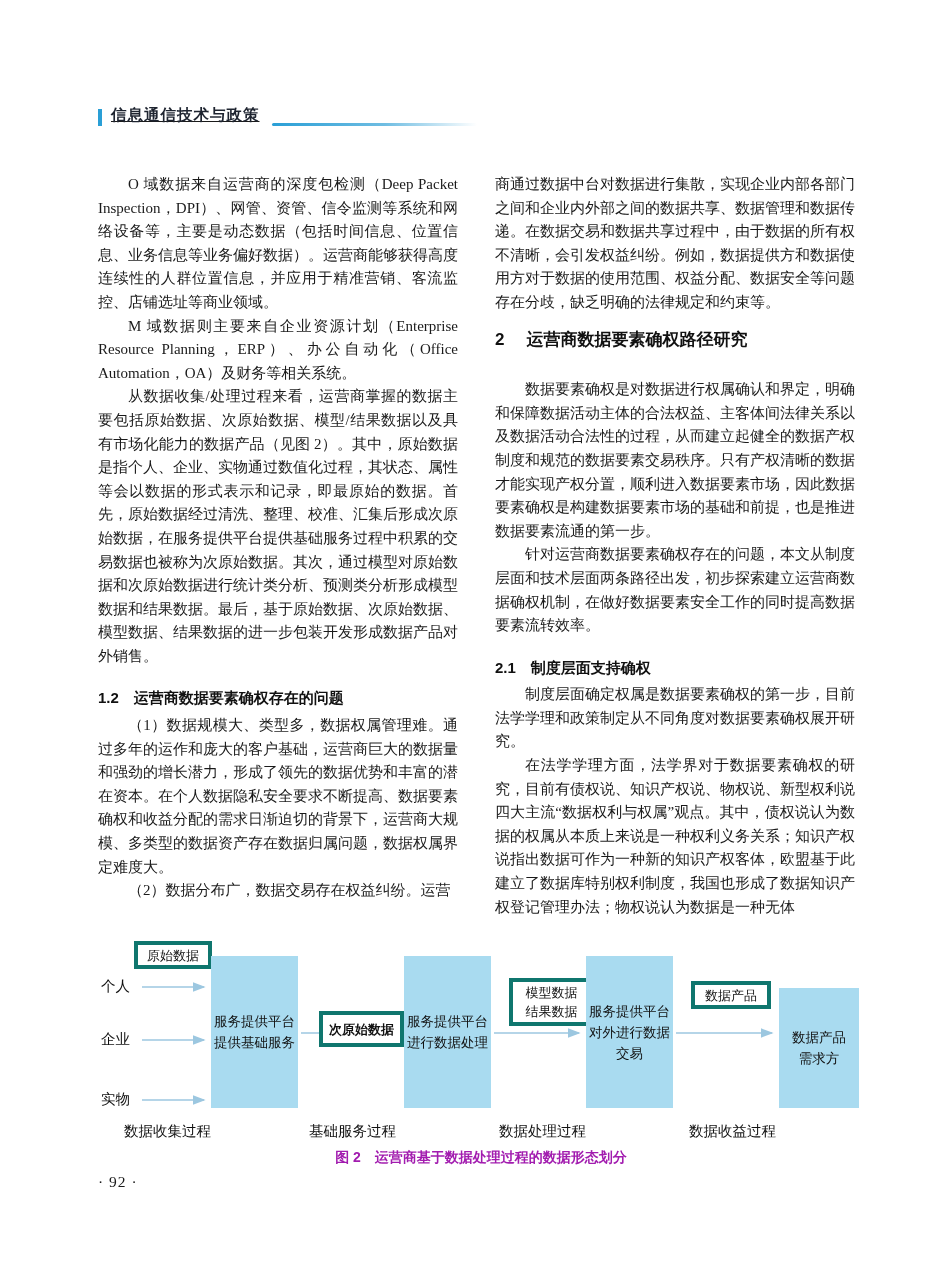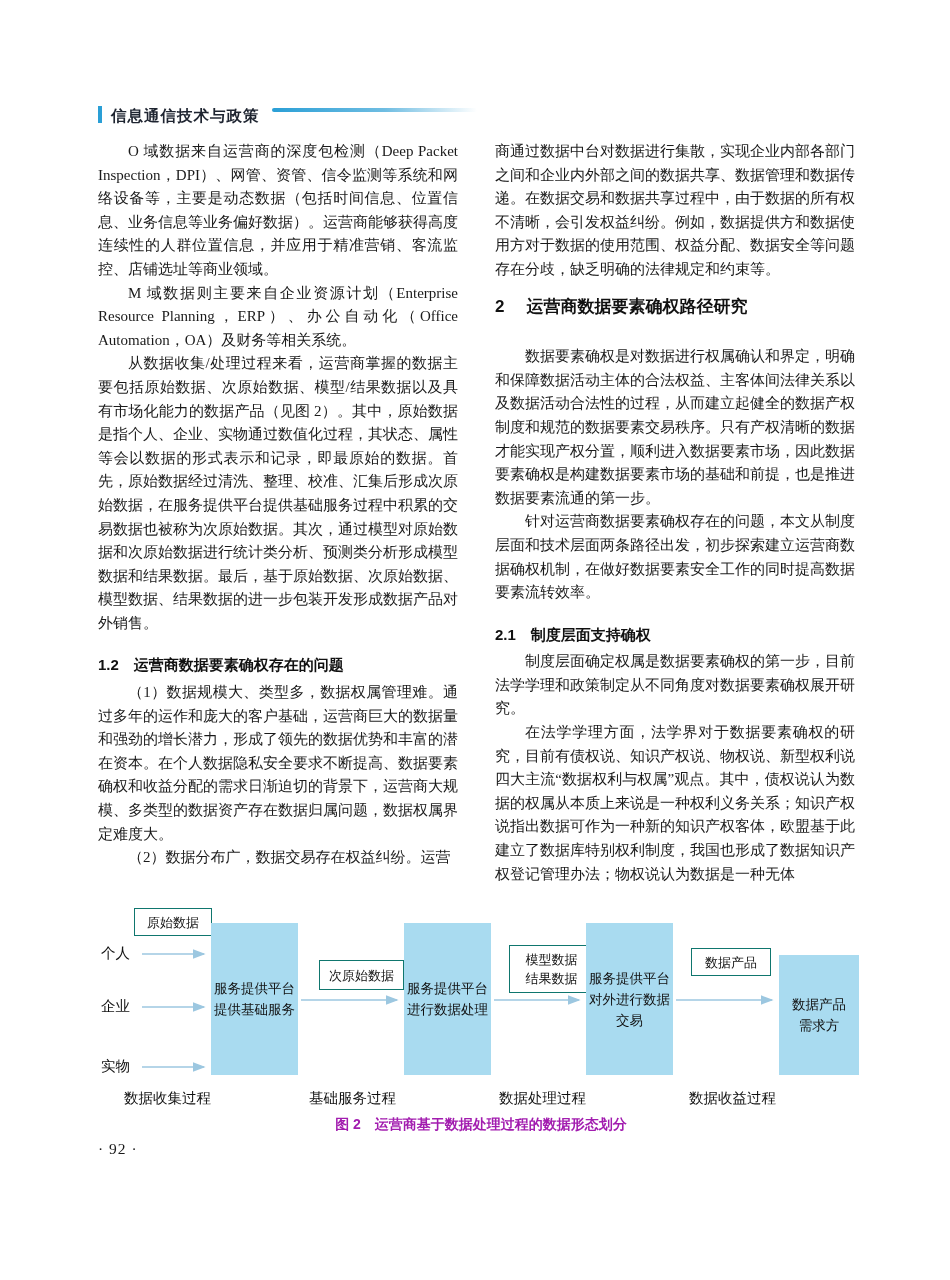--- a/index.html
+++ b/index.html
@@ -7,21 +7,21 @@
   .page {
     position:relative;
     width:950px; height:1280px;
     background:#ffffff;
     padding:106px 95px 0 98px;
     font-family:"Liberation Serif","DejaVu Serif",serif;
     color:#1a1a1a;
     overflow:hidden;
   }
   
-  .hdr { display:flex; align-items:flex-start; height:20px; margin-bottom:14px; }
+  .hdr { display:flex; align-items:flex-end; height:20px; margin-bottom:47px;text-decoration:underline; }
   .hdr-bar { width:4px; height:17px; background:#2a9fd6; margin-right:9px; flex:0 0 auto; }
   .hdr-title {
     font-family:"Liberation Sans","DejaVu Sans",sans-serif;
     font-weight:bold; font-size:15.5px; color:#1e2430; letter-spacing:1px;
   }
   .hdr-rule {
     width:205px; height:3.5px; margin-left:12px; margin-top:2px; border-radius:2px;
     background:linear-gradient(to right,#2a9fd6 0%,#6fbde2 55%,rgba(191,227,244,0) 100%);
   }
   
@@ -41,21 +41,21 @@
   
   .fig { position:relative; width:770px; height:240px; margin:14px 0 0 -2px; }
   .fig .arrows { position:absolute; left:0; top:0; }
   .fig .bbox {
     position:absolute; background:#a9dbf0;
     display:flex; align-items:center; justify-content:center;
     text-align:center; white-space:pre-line;
     font-size:13.5px; line-height:21px; color:#111;
   }
   .fig .gbox {
-    position:absolute; background:#ffffff; border:1px solid #0f766e;
+    position:absolute; background:#ffffff; border:4px solid #0f766e;
     display:flex; align-items:center; justify-content:center;
     text-align:center; white-space:pre-line;
     font-size:13px; line-height:19px; color:#111;
   }
   .fig .inlbl { position:absolute; font-size:14.5px; color:#111; }
   .fig .plbl { position:absolute; top:189px; font-size:14.5px; color:#111; }
   .figcap {
     position:absolute; top:216px; left:0; width:100%; text-align:center;
     font-family:"Liberation Sans","DejaVu Sans",sans-serif;
     font-weight:bold; font-size:14px; color:#a21caf;
@@ -120,21 +120,21 @@
 
     <div class="gbox" style="left:38px; top:8px; width:78px; height:28px;">原始数据</div>
 
     <div class="inlbl" style="left:5px; top:44px;">个人</div>
     <div class="inlbl" style="left:5px; top:97px;text-align:center;">企业</div>
     <div class="inlbl" style="left:5px; top:157px;">实物</div>
 
     <div class="bbox" style="left:115px; top:23px; width:87px; height:152px;">服务提供平台
 提供基础服务</div>
 
-    <div class="gbox" style="left:223px; top:60px; width:85px; height:30px;">次原始数据</div>
+    <div class="gbox" style="left:223px; top:78px; width:85px; height:36px;font-weight:bold;">次原始数据</div>
 
     <div class="bbox" style="left:308px; top:23px; width:87px; height:152px;">服务提供平台
 进行数据处理</div>
 
     <div class="gbox" style="left:413px; top:45px; width:85px; height:48px;">模型数据
 结果数据</div>
 
     <div class="bbox" style="left:490px; top:23px; width:87px; height:152px;">服务提供平台
 对外进行数据
 交易</div>

